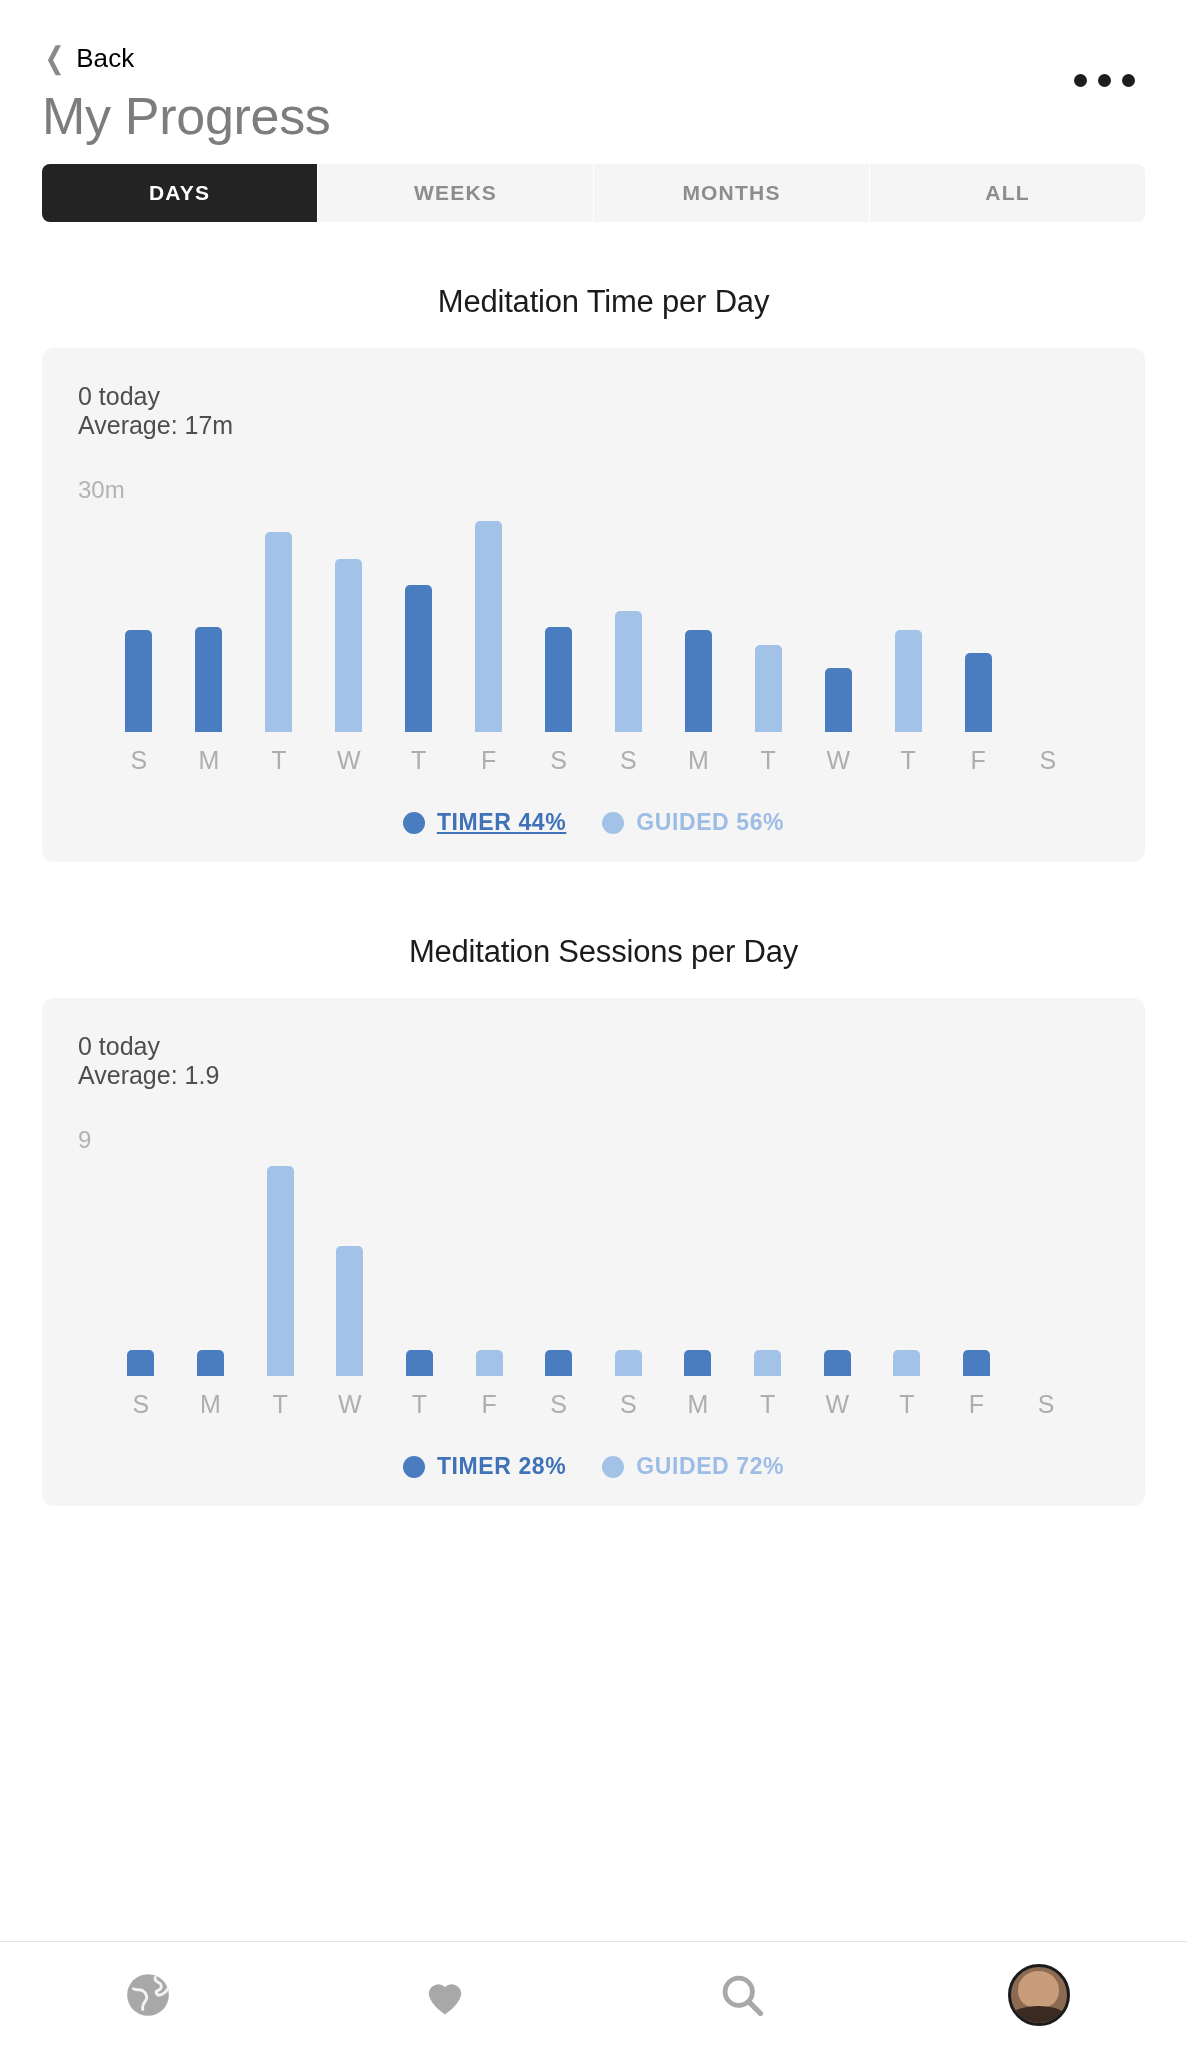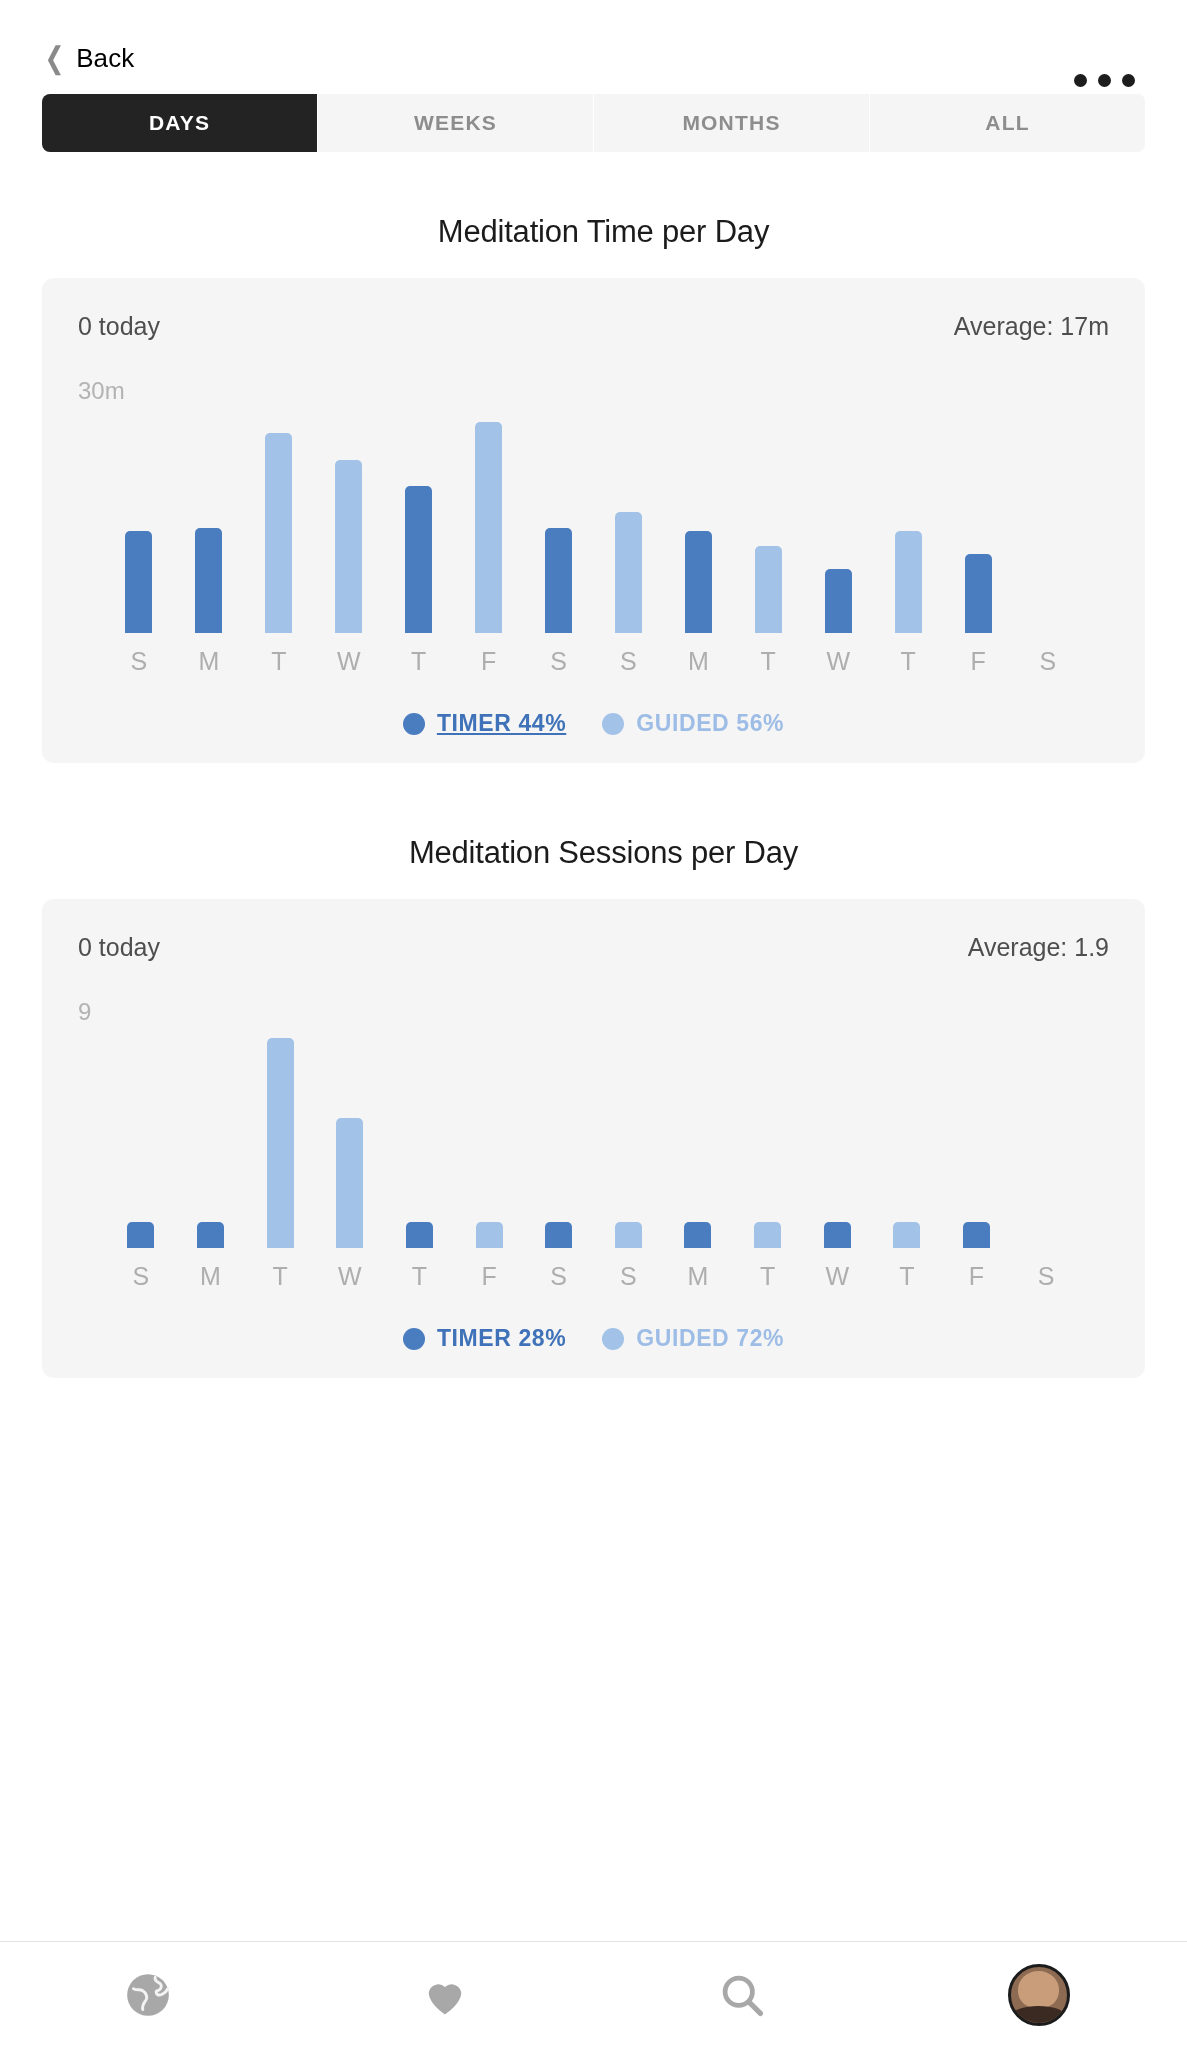--- a/index.html
+++ b/index.html
@@ -50,21 +50,21 @@
   .section { margin-top:62px; }
   .section.second { margin-top:72px; }
   .chart-title {
     text-align:center; font-size:31px; color:#1b1b1b; font-weight:400;
     margin-bottom:28px; letter-spacing:-0.2px;padding-left:20px;
   }
   .card {
     margin:0 42px; background:#f5f5f5; border-radius:12px;
     padding:34px 36px 26px 36px; position:relative;
   }
-  .card-stats { display:flex; justify-content:space-between; align-items:flex-start; }
+  .card-stats { display:flex; justify-content:space-between; align-items:flex-start;flex-direction:column; }
   .stat-left  { font-size:25px; color:#4e4e4e; }
   .stat-right { font-size:25px; color:#4e4e4e; }
   .axis-max { font-size:24px; color:#b3b3b3; margin-top:36px; height:26px; }
 
   
   .plot { position:relative; display:flex; align-items:flex-end; justify-content:space-between; }
   .plot.time { height:226px; margin-top:4px; padding:0 26px; }
   .plot.sessions { height:220px; margin-top:4px; padding:0 28px; }
   .bar-col { flex:1; display:flex; flex-direction:column; justify-content:flex-end; align-items:center; height:100%; }
   .bar { width:27px; border-radius:5px 5px 0 0; }
@@ -107,20 +107,21 @@
 <div class="header">
   <div class="back-row">
     <span class="back-chevron">❮</span>
     <span class="back-label">Back</span>
   </div>
   <div class="dots">
     <span></span>
     <span></span>
     <span></span>
   </div>
+  <div class="page-title">My Progress</div>
 </div>
 
 <div class="tabs">
   <div class="tab active">DAYS</div>
   <div class="tab">WEEKS</div>
   <div class="tab">MONTHS</div>
   <div class="tab">ALL</div>
 </div>
 
 <div class="section">

